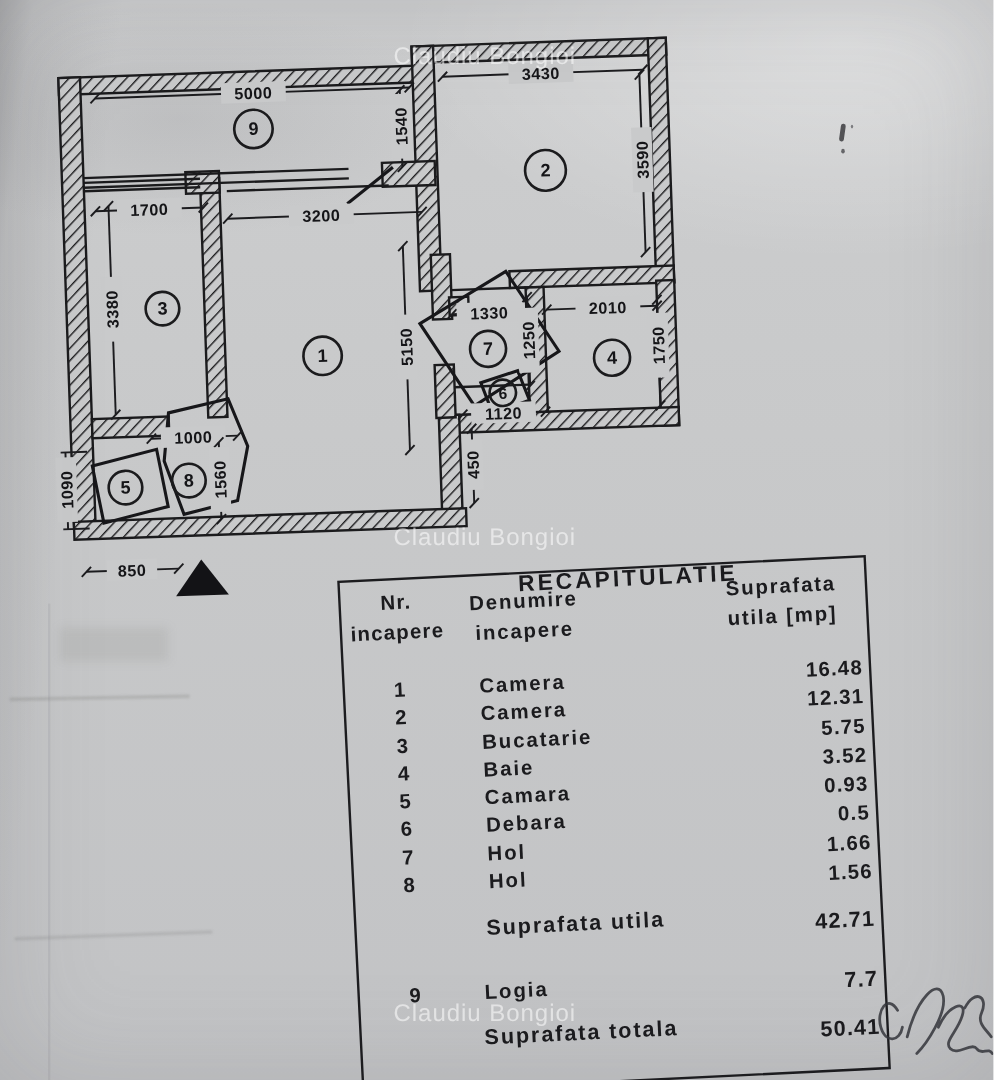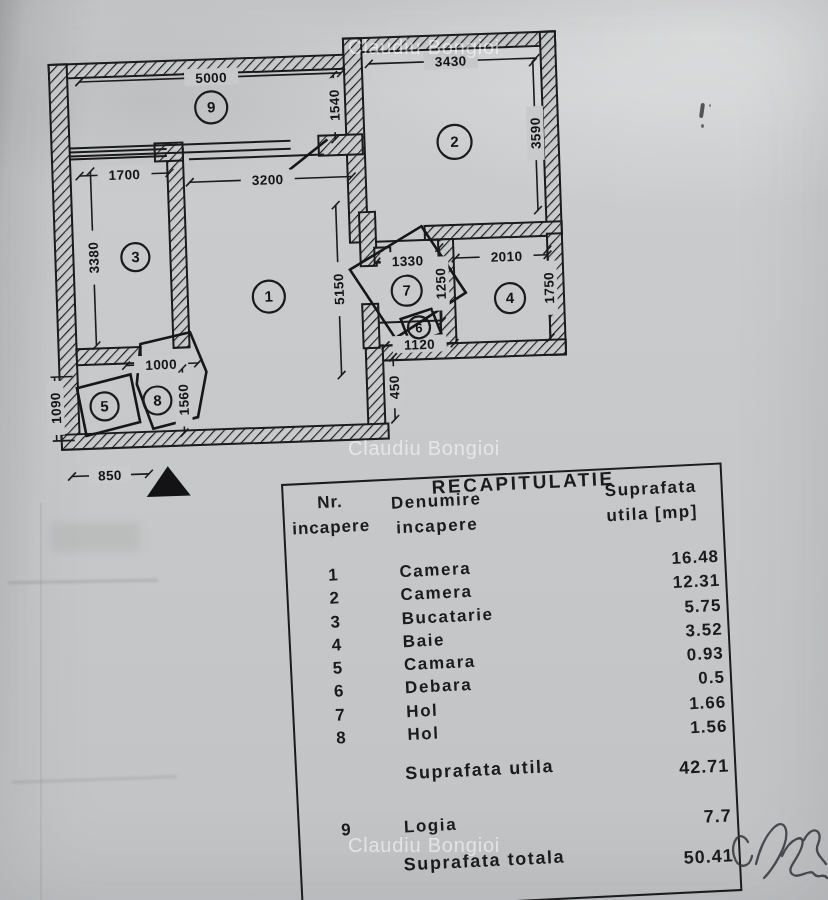--- a/index.html
+++ b/index.html
@@ -20,21 +20,21 @@
   .wall{fill:url(#hatch); stroke:#1b1b1d; stroke-width:2;}
   .thin{stroke:#1b1b1d; stroke-width:2; fill:none;}
   .door{stroke:#17171a; stroke-width:2.6; fill:none; stroke-linejoin:miter;}
   .dl{stroke:#1c1c1f; stroke-width:1.6;}
   .tick{stroke:#1c1c1f; stroke-width:1.6;}
   .dbg{fill:#c9cacb;}
   .dt{font-size:13.5px; font-weight:700; fill:#151518; letter-spacing:0.4px;}
   .rc{fill:none; stroke:#1b1b1d; stroke-width:2.2;}
   .rn{font-size:15px; font-weight:700; fill:#151518;}
   
-  .wm{position:absolute; left:424px; transform:translateX(-50%);
+  .wm{position:absolute; left:404px; transform:translateX(-50%);
       font-size:20px; font-weight:400; letter-spacing:0.8px;
       color:rgba(255,255,255,0.55); white-space:nowrap; z-index:40;}
   
   .rtable{position:absolute; left:281px; top:484px; width:437px; height:425px;
       border:2.5px solid #1c1c1f; transform:rotate(-2.8deg); transform-origin:0 0;
       color:#1b1b1e; font-weight:700; z-index:10;}
   .rtable .t{position:absolute; white-space:nowrap;}
   .title{left:60px; top:-2px; width:360px; text-align:center; font-size:19px; letter-spacing:2.5px;}
   .h-nr1{left:5px; top:9px;  width:82px; text-align:center; font-size:17px; letter-spacing:1px;}
   .h-nr2{left:5px; top:34px; width:82px; text-align:center; font-size:17px; letter-spacing:1px;}

